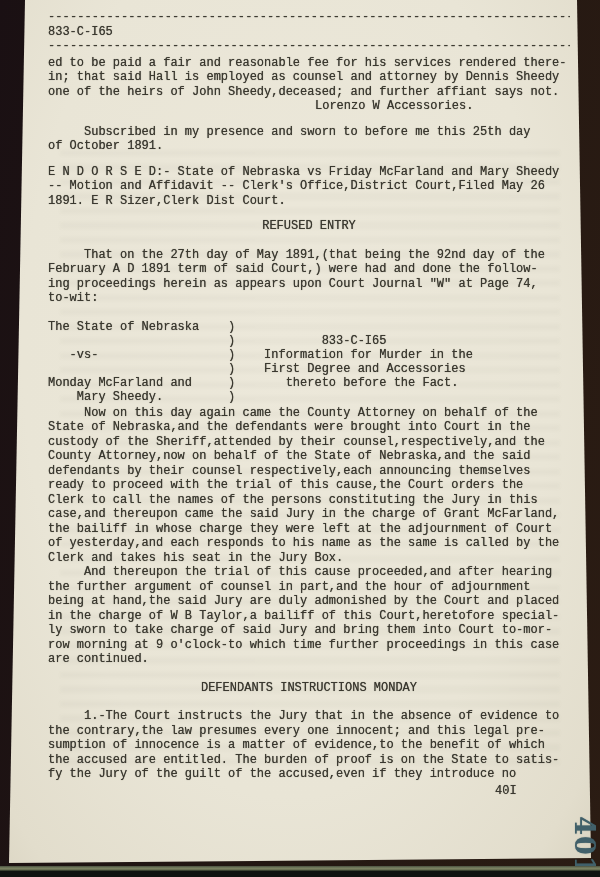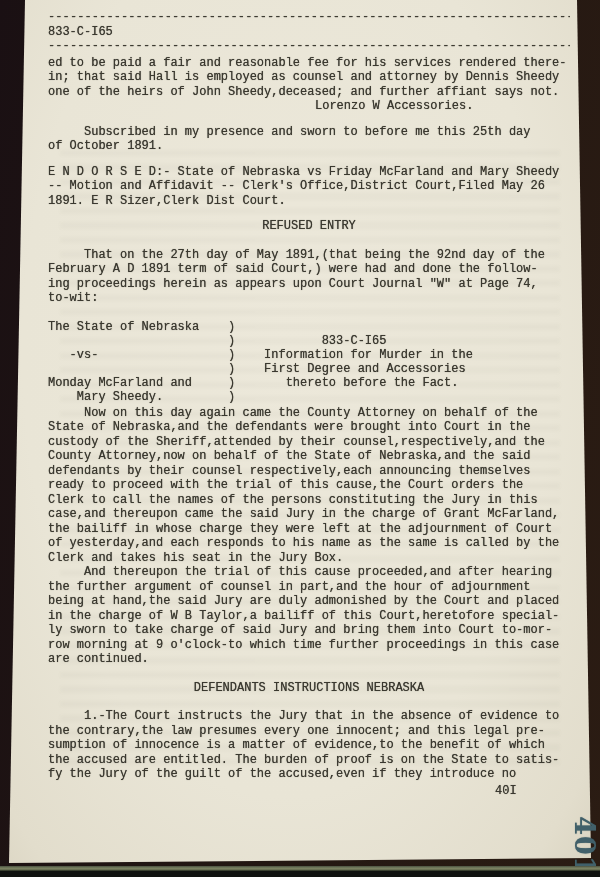--- a/index.html
+++ b/index.html
@@ -142,21 +142,21 @@
 Clerk and takes his seat in the Jury Box.</div>
 
       <div class="typed">     And thereupon the trial of this cause proceeded,and after hearing
 the further argument of counsel in part,and the hour of adjournment
 being at hand,the said Jury are duly admonished by the Court and placed
 in the charge of W B Taylor,a bailiff of this Court,heretofore special-
 ly sworn to take charge of said Jury and bring them into Court to-mor-
 row morning at 9 o'clock-to which time further proceedings in this case
 are continued.</div>
 
-      <div class="heading mt-lg">DEFENDANTS INSTRUCTIONS NEBRASKA</div>
+      <div class="heading mt-lg">DEFENDANTS INSTRUCTIONS MONDAY</div>
 
       <div class="typed mt-lg">     1.-The Court instructs the Jury that in the absence of evidence to
 the contrary,the law presumes every one innocent; and this legal pre-
 sumption of innocence is a matter of evidence,to the benefit of which
 the accused are entitled. The burden of proof is on the State to satis-
 fy the Jury of the guilt of the accused,even if they introduce no</div>
 
       <div class="pagenum mt-sm">40I</div>
 
     </div>

